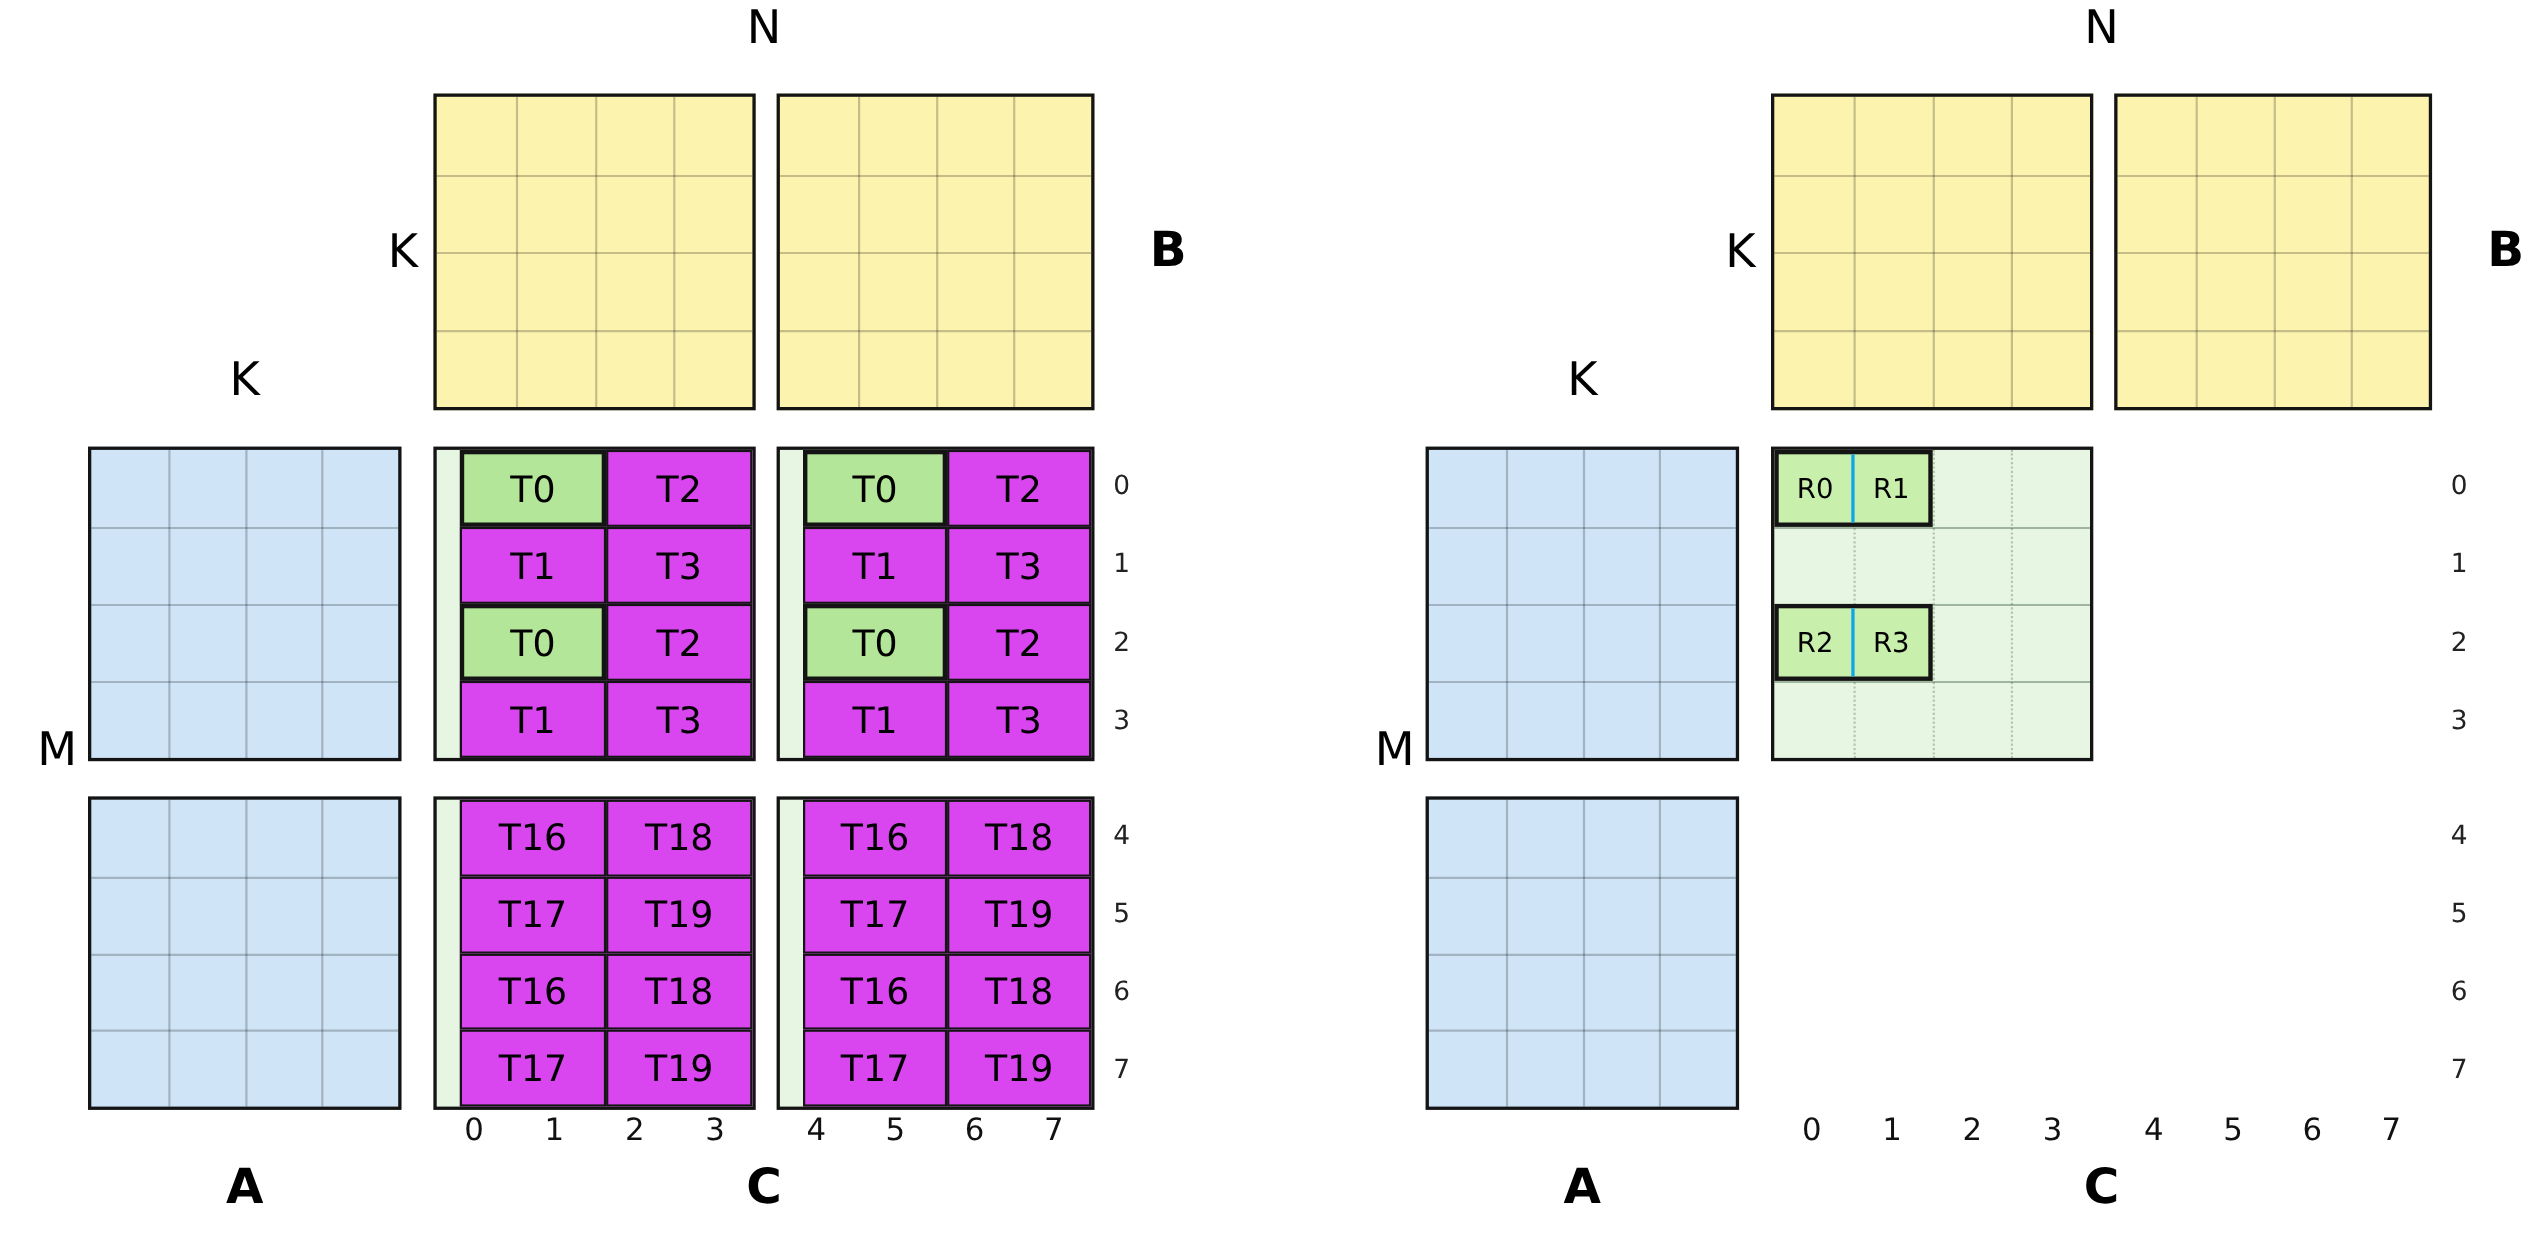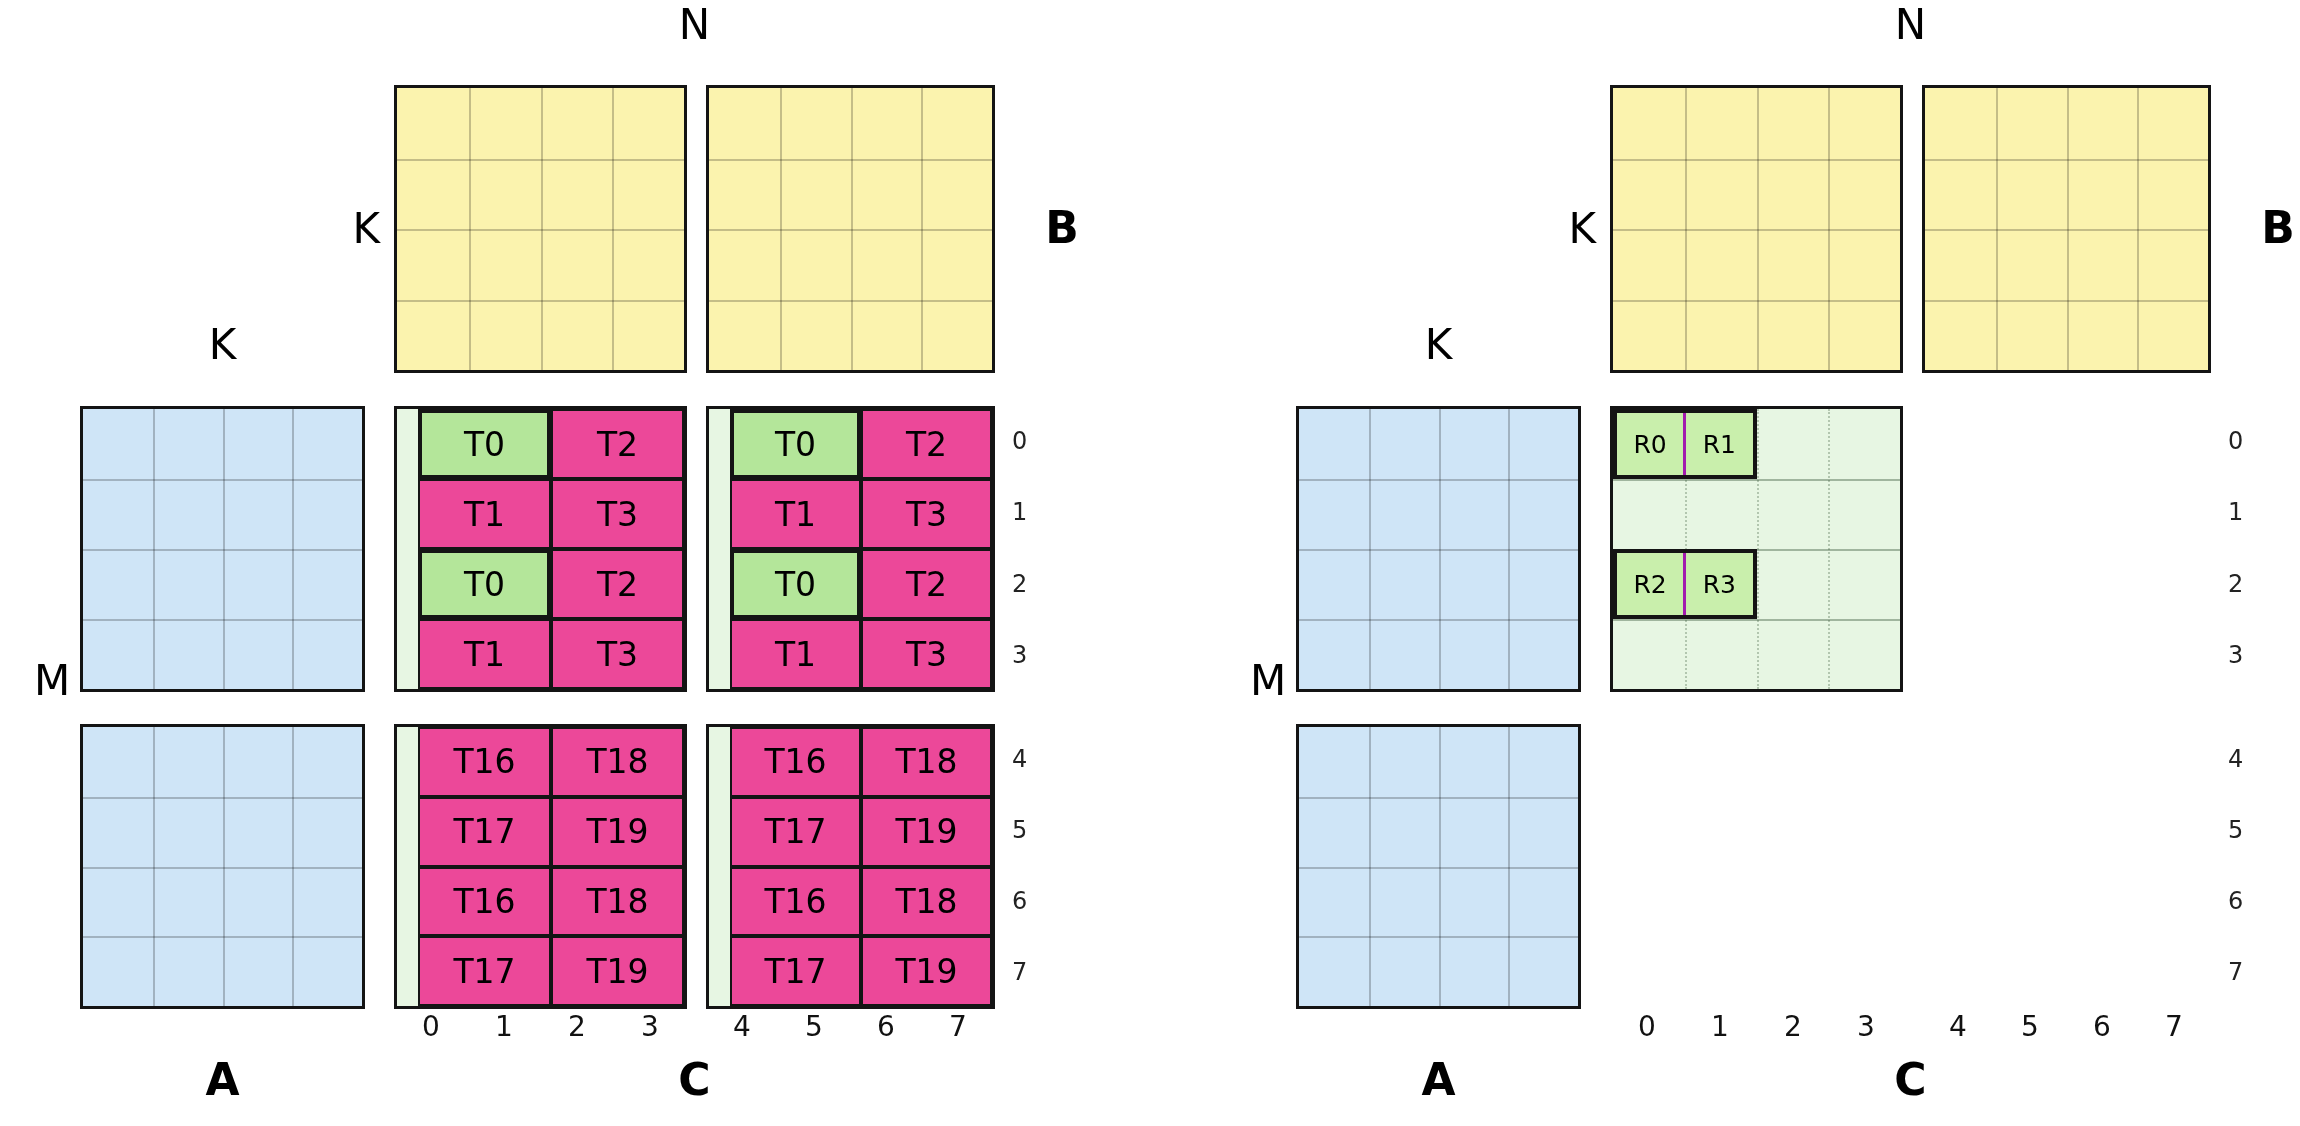--- a/index.html
+++ b/index.html
@@ -31,38 +31,38 @@
   
   .gl { position:absolute; }
   .gl.v { top:0; bottom:0; width:0; border-left:2px solid rgba(0,0,0,0.22); }
   .gl.h { left:0; right:0; height:0; border-top:2px solid rgba(0,0,0,0.22); }
   .v25{left:25%} .v50{left:50%} .v75{left:75%}
   .h25{top:25%} .h50{top:50%} .h75{top:75%}
 
   
   .cgrid { display:grid; grid-template-columns:1fr 1fr; grid-template-rows:repeat(4,1fr); }
   .tile {
-    border:2px solid #141414; background:#ec4899;
+    border:2px solid #141414; background:#d946ef;
     display:flex; align-items:center; justify-content:center;
     font-size:33px;
   }
   .tile.hl { background:#b4e69a; border-width:4px; }
 
   
   .rows-block { position:relative; }
   .hline { position:absolute; left:0; right:0; height:0; border-top:2px solid rgba(55,85,55,0.40); }
   .vdot  { position:absolute; top:0; bottom:0; width:0; border-left:2px dotted rgba(55,85,55,0.30); }
   .rpair {
     position:absolute; left:0; width:50%; height:25%;
     display:flex; border:4px solid #141414; background:#c9efac;text-align:right;
   }
   .rpair.row0 { top:0; }
   .rpair.row2 { top:50%; }
   .rcell { flex:1; display:flex; align-items:center; justify-content:center; font-size:25px; }
-  .rcell + .rcell { border-left:3px solid #a21caf; }
+  .rcell + .rcell { border-left:3px solid #0ea5e9; }
 
   
   .axis { position:absolute; font-size:42px; line-height:1.1; }
   .bold { font-weight:700; font-size:44px; }
   .n-label  { left:314px; top:2px;   width:601px; text-align:center; }
   .kb-label { left:228px; top:206px; width:72px;  text-align:right; }
   .ka-label { left:0px;   top:322px; width:285px; text-align:center; }
   .m-label  { left:-52px; top:658px; width:48px;  text-align:center; }
   .b-bold   { left:952px; top:204px; width:60px;  text-align:center; }
   .a-bold   { left:0px;   top:1056px; width:285px; text-align:center; }

